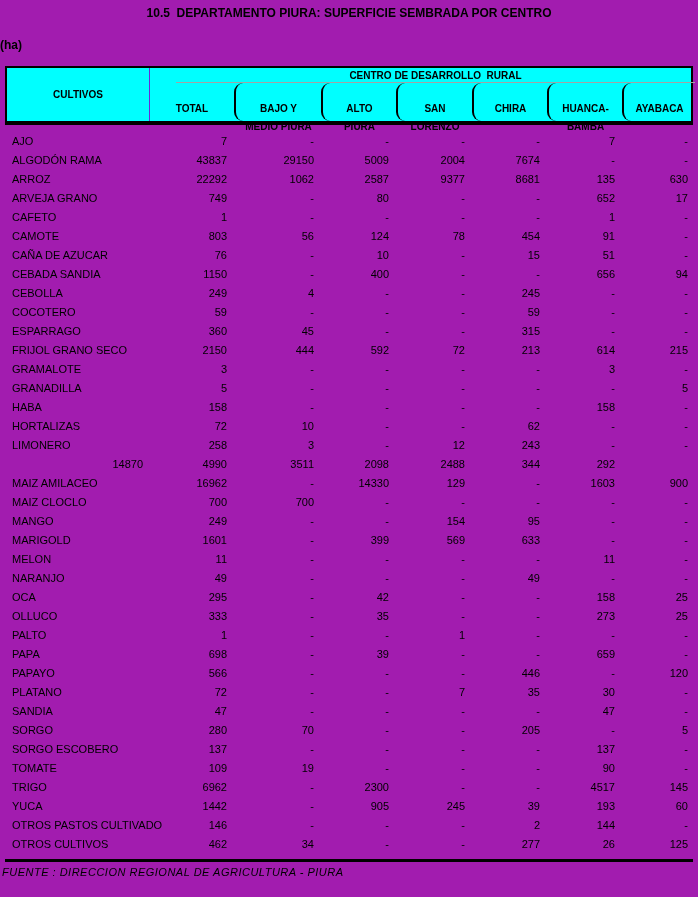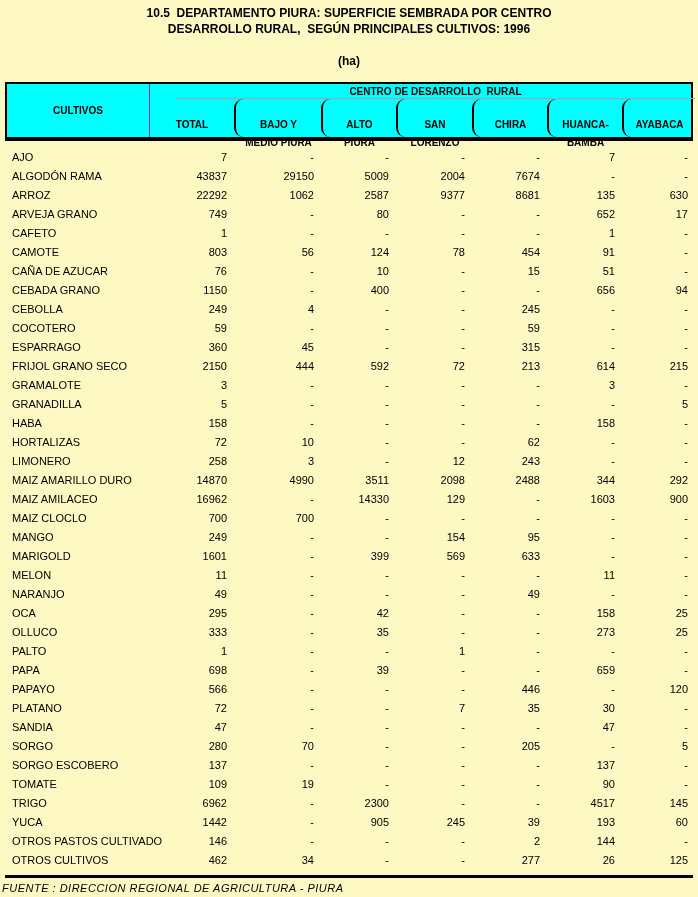--- a/index.html
+++ b/index.html
@@ -1,37 +1,37 @@
 <!DOCTYPE html>
 <html style="--header-bg: #00FFFF;"><head>
 <meta charset="utf-8">
 <style>
   * { box-sizing: border-box; }
   html, body { margin: 0; padding: 0; background: #ffffff; }
   .page {
     width: 698px;
     height: 897px;
-    background: #fef9c3;
+    background: #a21caf;
     color: #000000;
     font-family: "Liberation Sans", "DejaVu Sans", sans-serif;
     overflow: hidden;
   }
   .title-block { padding-top: 5px; text-align: center; }
   .title-line {
     font-size: 12px;
     font-weight: bold;
     line-height: 16px;
     white-space: pre;
   }
   .unit-label {
     margin-top: 17px;
     font-size: 12px;
     font-weight: bold;
     line-height: 14px;
-    text-align: center;
+    text-align: left;
   }
   .stat-table { margin: 14px 5px 0 5px; width: 688px; }
   .thead {
     display: grid;
     grid-template-columns: 143px 84px 87px 75px 76px 75px 75px 73px;
     grid-template-rows: 15px 38px;
     background: var(--header-bg, #00FFFF);
     border: 2px solid #000;
     border-bottom-width: 4px;
     font-size: 10px;
@@ -79,21 +79,20 @@
     letter-spacing: 0.5px;
   }
 </style>
 </head>
 <body>
 
 <div class="page">
 
   <div class="title-block">
     <div class="title-line">10.5  DEPARTAMENTO PIURA: SUPERFICIE SEMBRADA POR CENTRO</div>
-    <div class="title-line">DESARROLLO RURAL,  SEGÚN PRINCIPALES CULTIVOS: 1996</div>
     <div class="unit-label">(ha)</div>
   </div>
 
   <div class="stat-table">
     <div class="thead">
       <div class="cell-cultivos">CULTIVOS</div>
       <div class="cell-group">CENTRO DE DESARROLLO  RURAL</div>
 
       <div class="cell-col">
         <div class="col-line">TOTAL</div>
@@ -190,21 +189,21 @@
           <div class="cname">CAÑA DE AZUCAR</div>
           <div class="cval">76</div>
           <div class="cval">-</div>
           <div class="cval">10</div>
           <div class="cval">-</div>
           <div class="cval">15</div>
           <div class="cval">51</div>
           <div class="cval">-</div>
         </div>
         <div class="trow">
-          <div class="cname">CEBADA GRANO</div>
+          <div class="cname">CEBADA SANDIA</div>
           <div class="cval">1150</div>
           <div class="cval">-</div>
           <div class="cval">400</div>
           <div class="cval">-</div>
           <div class="cval">-</div>
           <div class="cval">656</div>
           <div class="cval">94</div>
         </div>
         <div class="trow">
           <div class="cname">CEBOLLA</div>
@@ -290,21 +289,20 @@
           <div class="cname">LIMONERO</div>
           <div class="cval">258</div>
           <div class="cval">3</div>
           <div class="cval">-</div>
           <div class="cval">12</div>
           <div class="cval">243</div>
           <div class="cval">-</div>
           <div class="cval">-</div>
         </div>
         <div class="trow">
-          <div class="cname">MAIZ AMARILLO DURO</div>
           <div class="cval">14870</div>
           <div class="cval">4990</div>
           <div class="cval">3511</div>
           <div class="cval">2098</div>
           <div class="cval">2488</div>
           <div class="cval">344</div>
           <div class="cval">292</div>
         </div>
         <div class="trow">
           <div class="cname">MAIZ AMILACEO</div>

